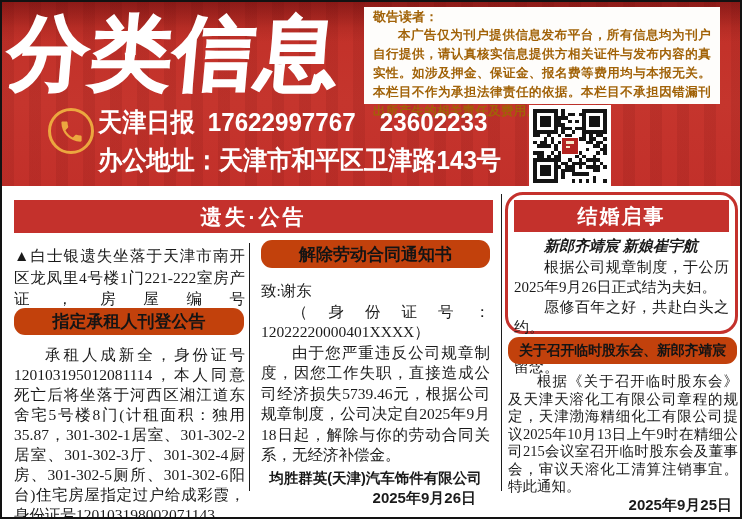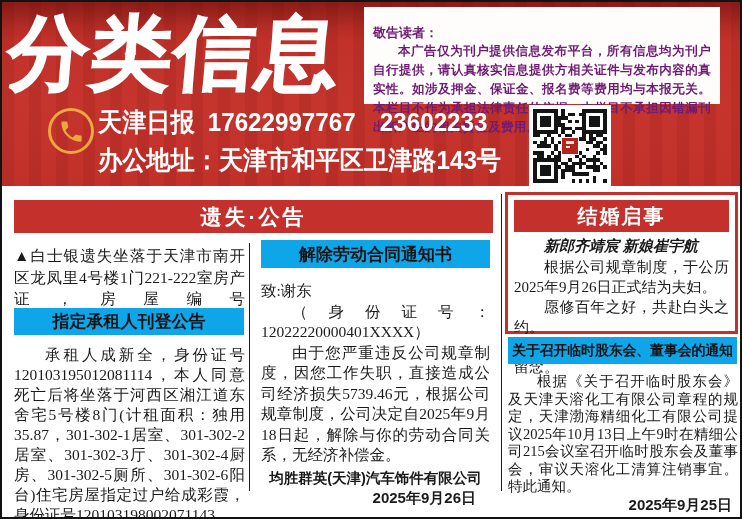--- a/index.html
+++ b/index.html
@@ -22,21 +22,21 @@
   }
   .banner-title{
     position:absolute;left:6px;top:2px;width:358px;height:100px;
     display:flex;align-items:center;justify-content:flex-start;
     color:#ffffff;font-size:81px;font-weight:900;letter-spacing:2px;
     transform:skewX(-5deg);-webkit-text-stroke:1.5px #ffffff;
     white-space:nowrap;
   }
   .notice-box{
     position:absolute;left:362px;top:5px;width:356px;height:97px;box-sizing:border-box;
-    background:#fefdfb;padding:16px 9px 0 9px;color:#701a75;
+    background:#fefdfb;padding:0 9px 0 9px;color:#a16207;
   }
   .notice-heading{font-size:13px;font-weight:bold;line-height:19px;}
   .notice-body{
     font-size:12.5px;font-weight:bold;line-height:19px;text-indent:2em;
     text-align:justify;text-justify:inter-character;letter-spacing:.3px;
   }
   
   .phone-badge{
     position:absolute;left:46px;top:106px;width:46px;height:46px;border-radius:50%;
     border:3px solid #eca73f;box-sizing:border-box;display:flex;align-items:center;justify-content:center;
@@ -54,22 +54,22 @@
     display:flex;align-items:center;justify-content:center;
   }
   
   .content{position:absolute;left:0;top:184px;width:738px;height:378px;background:#ffffff;}
   .red-bar{
     position:absolute;background:#c4312c;color:#ffffff;font-weight:bold;
     display:flex;align-items:center;justify-content:center;letter-spacing:3px;
   }
   .lost-bar{left:12px;top:14px;width:479px;height:33px;font-size:21px;}
   .gray-bar{
-    position:absolute;background:#0ea5e9;color:#141414;font-weight:bold;
-    display:flex;align-items:center;justify-content:center;
+    position:absolute;background:#c2410c;color:#141414;font-weight:bold;
+    display:flex;align-items:center;justify-content:center;border-radius:11px;
   }
   .serif{
     font-family:"Liberation Serif","DejaVu Serif",serif;color:#1a1a1a;
     text-align:justify;text-justify:inter-character;
   }
   .indent{text-indent:2em;}
   .vdiv{position:absolute;width:1px;background:#1c1c1c;}
   .vdiv1{left:247px;top:57px;height:248px;}
   .vdiv2{left:499px;top:8px;height:297px;}
 
@@ -80,21 +80,21 @@
 
   
   .gray2{left:259px;top:54px;width:229px;height:28px;font-size:17px;}
   .mid-body{position:absolute;left:259px;top:95px;width:229px;font-size:15.5px;line-height:20.5px;}
   .mid-signer{font-family:Liberation Sans, sans-serif;font-weight:bold;font-size:14.5px;text-align:center;text-indent:0;margin-top:2px;}
   .mid-date{font-family:"Liberation Sans",sans-serif;font-weight:bold;font-size:15px;text-align:right;text-indent:0;padding-right:14px;}
 
   
   .marriage-box{
     position:absolute;left:503px;top:6px;width:233px;height:142px;box-sizing:border-box;
-    border:3px solid #c4312c;border-radius:0;background:#ffffff;padding:5px 6px 0 6px;
+    border:3px solid #c4312c;border-radius:18px;background:#ffffff;padding:5px 6px 0 6px;
   }
   .marriage-bar{position:relative;width:100%;height:32px;background:#c4312c;color:#fff;
     display:flex;align-items:center;justify-content:center;font-size:20px;font-weight:bold;letter-spacing:2px;}
   .marriage-names{font-size:15px;line-height:21px;font-style:italic;font-weight:bold;margin-top:4px;}
   .marriage-line{font-size:15px;line-height:20px;}
   .gray3{left:506px;top:151px;width:229px;height:27px;font-size:14px;letter-spacing:-.2px;}
   .meet-body{position:absolute;left:506px;top:187px;width:230px;font-size:14.5px;line-height:17.5px;}
   .meet-signer{font-family:"Liberation Sans",sans-serif;font-weight:bold;font-size:15px;text-align:right;text-indent:0;padding-right:2px;margin-top:2px;}
   .meet-date{font-family:"Liberation Sans",sans-serif;font-weight:bold;font-size:15px;text-align:right;text-indent:0;padding-right:6px;}
 </style>
@@ -284,20 +284,20 @@
     </div>
 
     <div class="marriage-box">
       <div class="marriage-bar">结婚启事</div>
       <div class="marriage-names serif indent">新郎齐靖宸 新娘崔宇航</div>
       <div class="marriage-line serif indent">根据公司规章制度，于公历2025年9月26日正式结为夫妇。</div>
       <div class="marriage-line serif indent">愿修百年之好，共赴白头之约。</div>
       <div class="marriage-line serif indent">特此登报，敬告亲友，亦作留念。</div>
     </div>
 
-    <div class="gray-bar gray3">关于召开临时股东会、董事会的通知</div>
+    <div class="gray-bar gray3">关于召开临时股东会、新郎齐靖宸</div>
     <div class="meet-body serif">
       <div class="indent">根据《关于召开临时股东会》及天津天溶化工有限公司章程的规定，天津渤海精细化工有限公司提议2025年10月13日上午9时在精细公司215会议室召开临时股东会及董事会，审议天溶化工清算注销事宜。特此通知。</div>
       <div class="meet-date">2025年9月25日</div>
     </div>
 
   </div>
 </div>
 
 </body></html>

